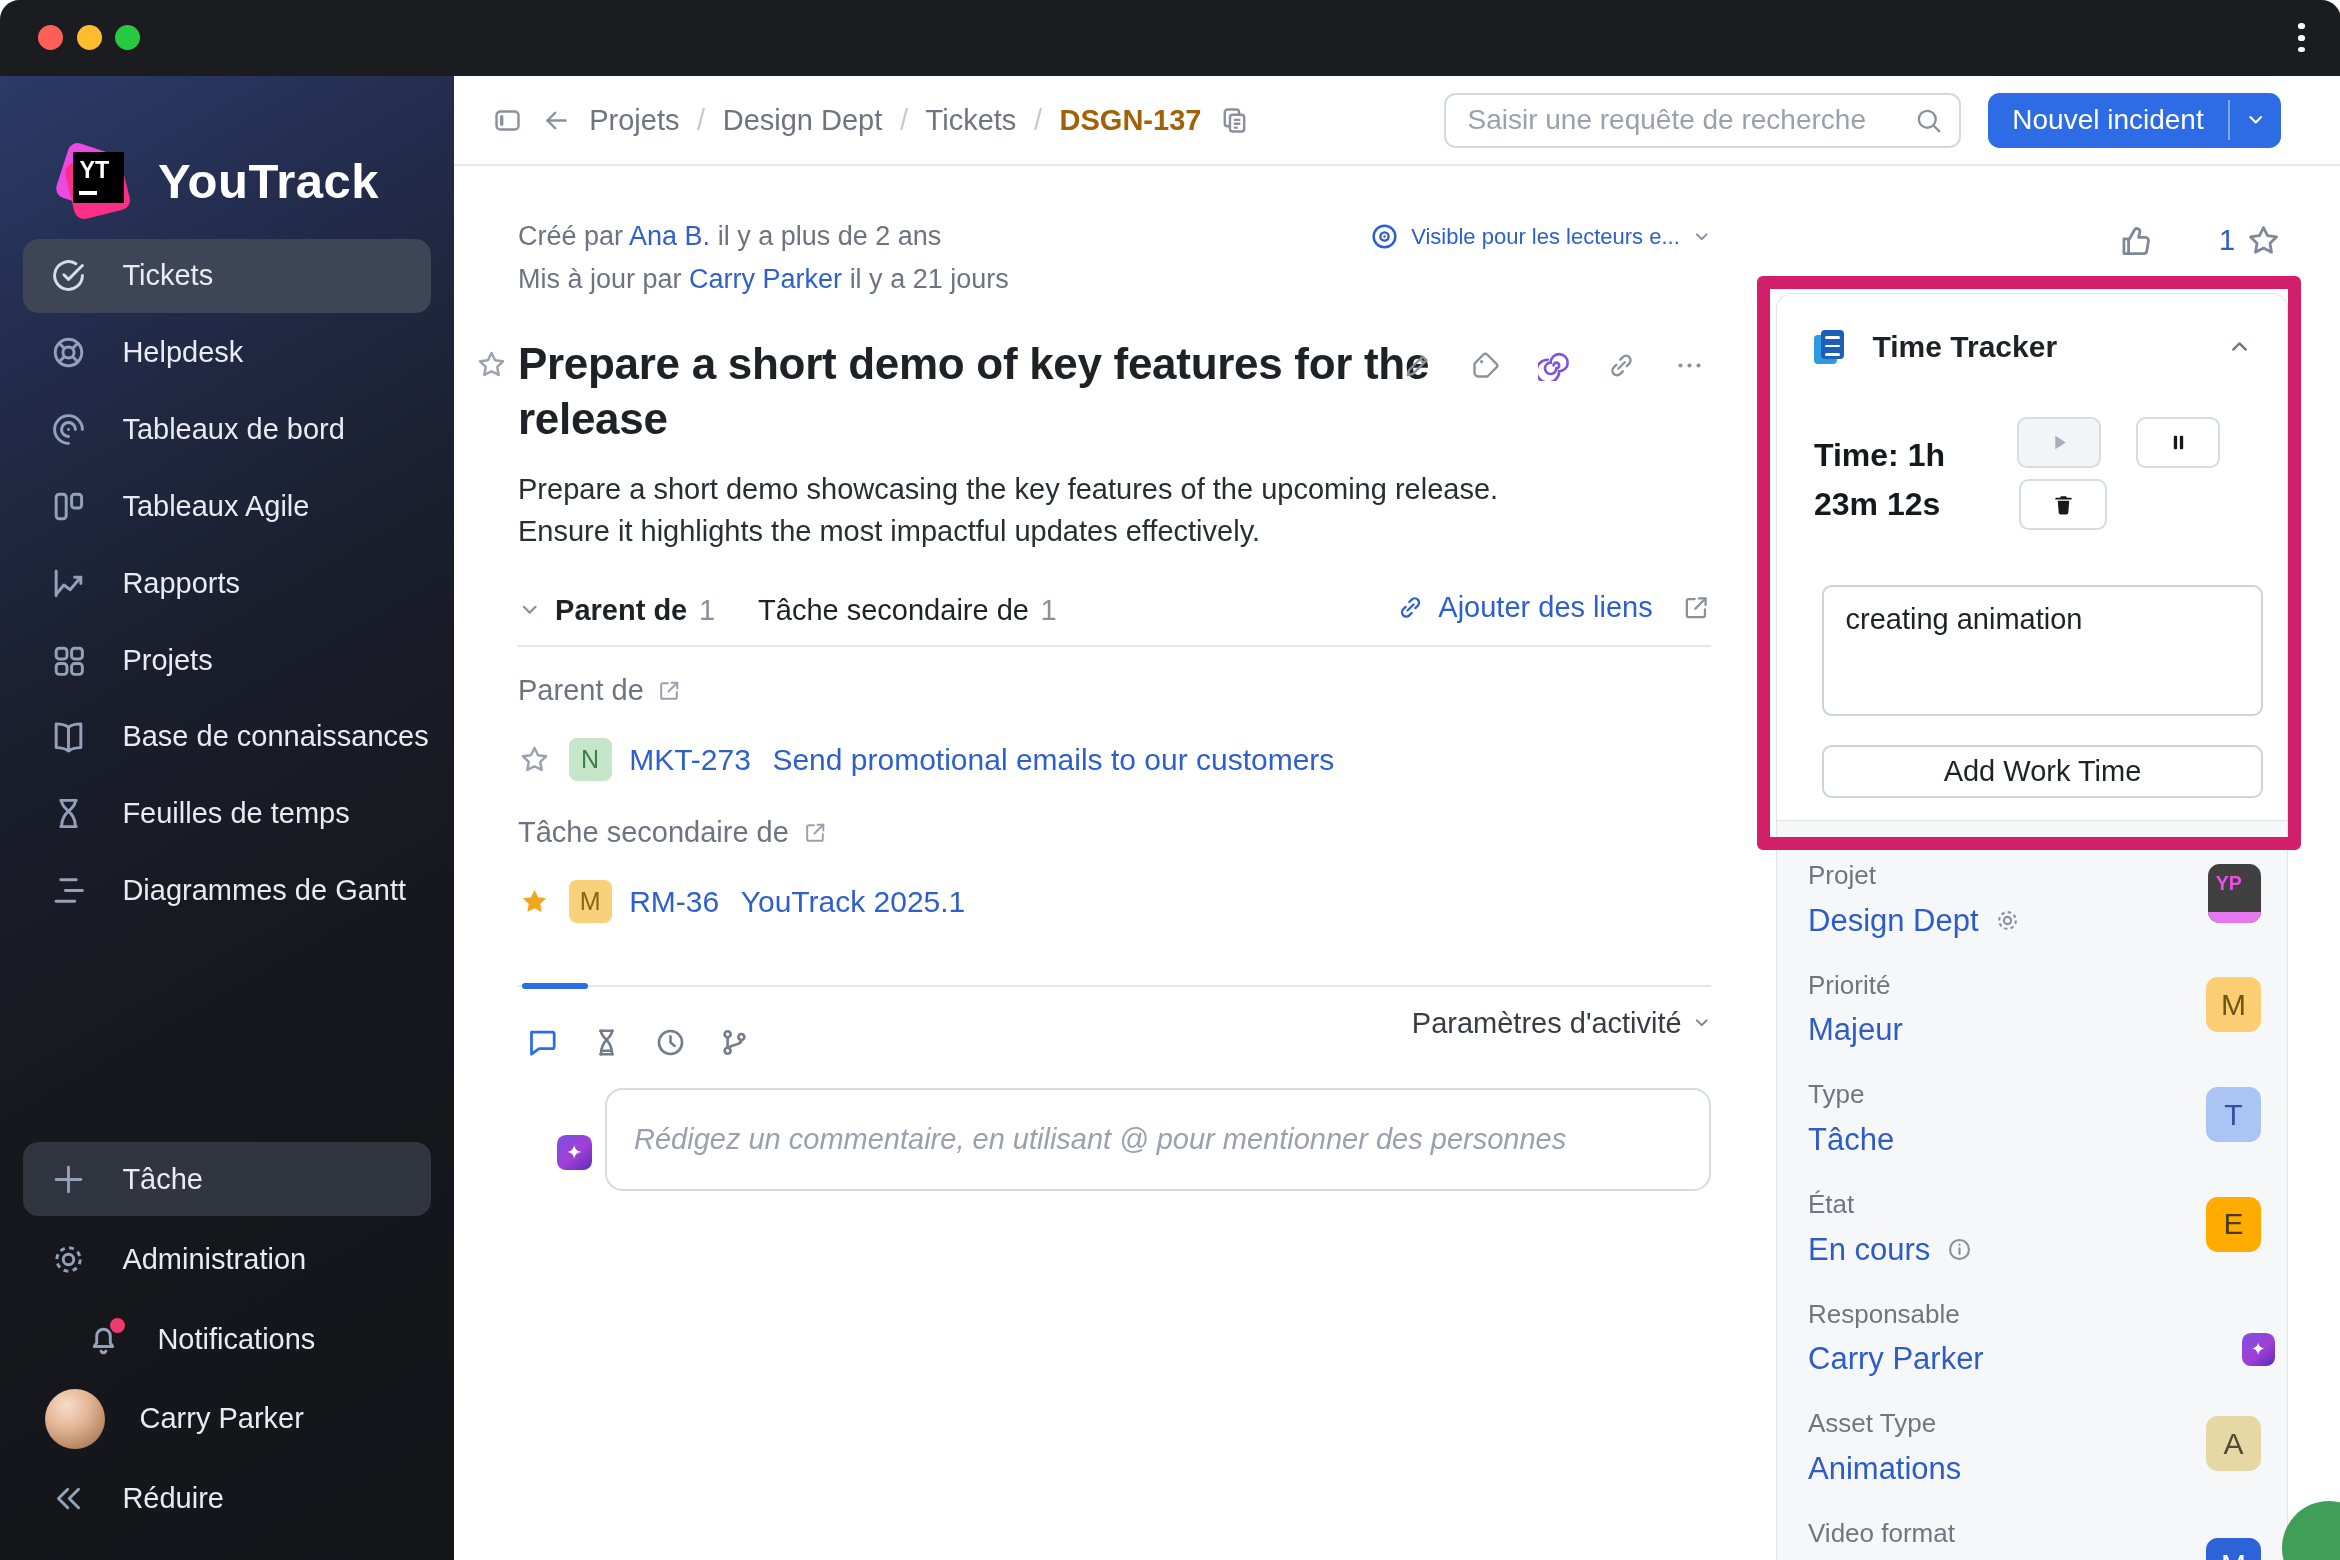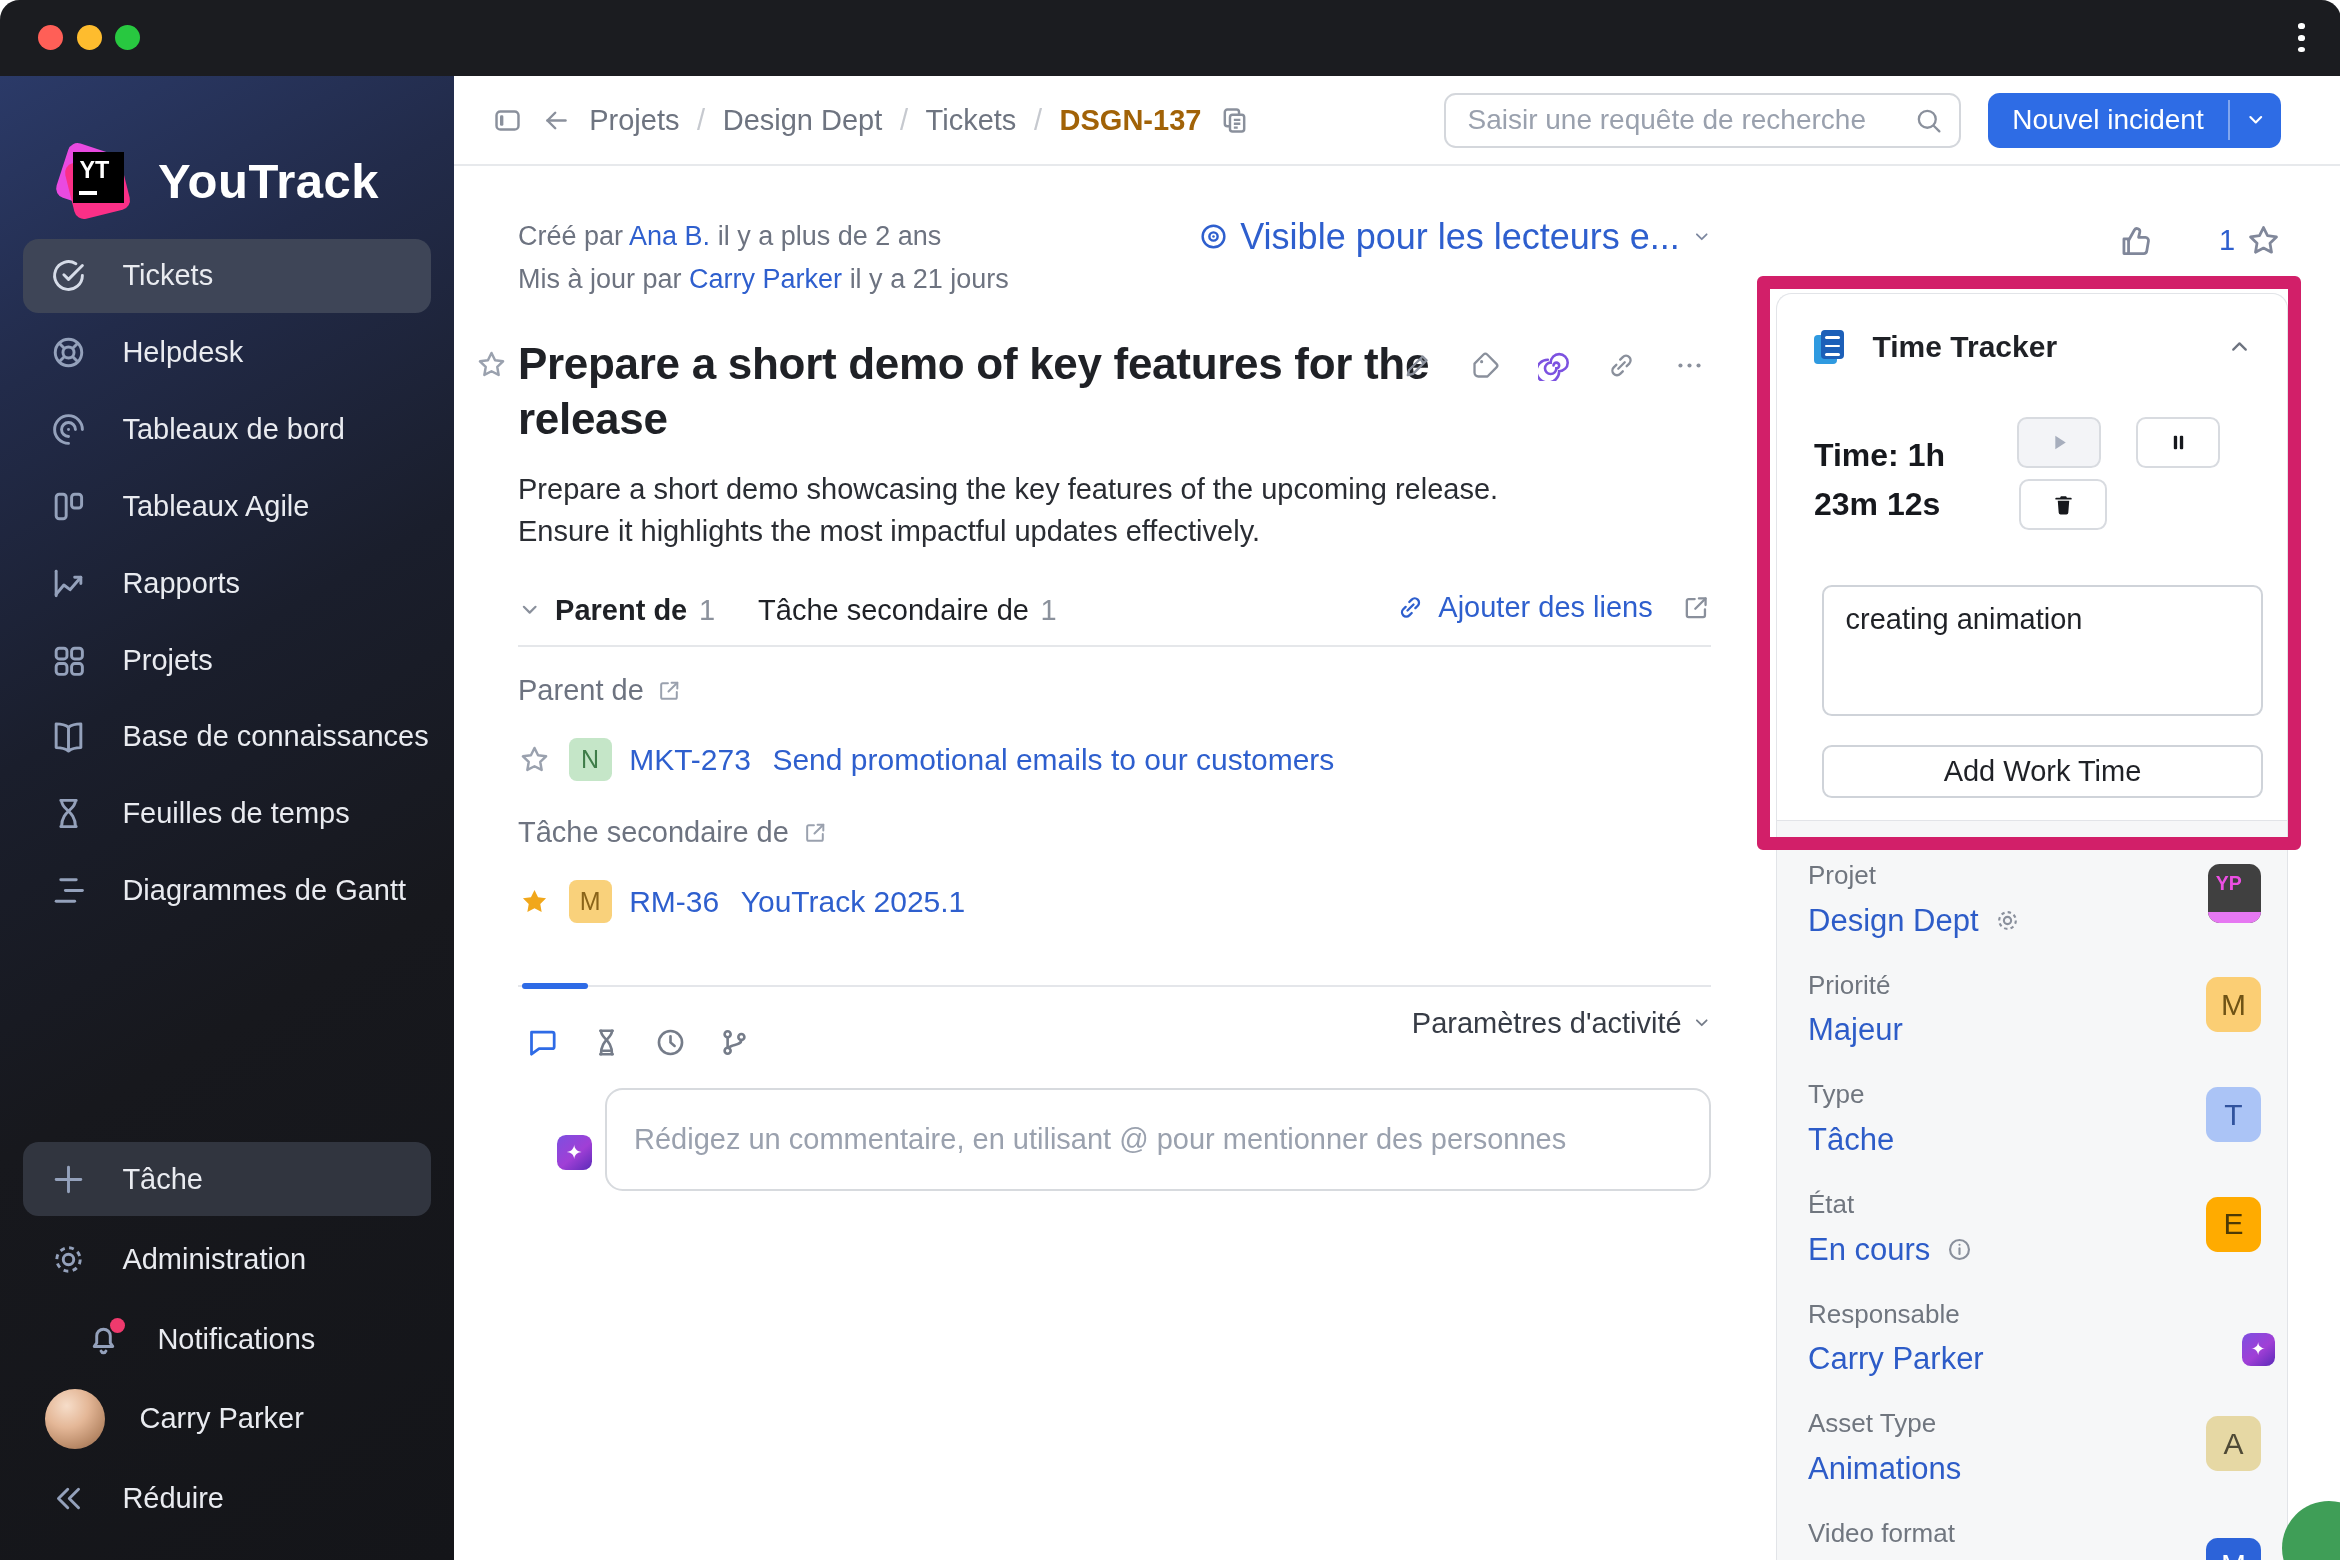--- a/index.html
+++ b/index.html
@@ -54,21 +54,21 @@
   .search .icn { position:absolute; right:15.6px; top:11.7px; width:29px; height:29px; color:#8a909c; }
   .newbtn { width:293px; height:55px; border-radius:11.7px; display:flex; overflow:hidden; color:#fff; cursor:pointer; }
   .newbtn .lbl { flex:1; display:flex; align-items:center; justify-content:center; font-size:28px;text-align:center; }
   .newbtn .sep { width:2px; background:rgba(255,255,255,.4); margin:7.8px 0; }
   .newbtn .chev { width:51px; display:flex; align-items:center; justify-content:center; }
   .newbtn .icn { width:21.5px; height:21.5px; }
 
   .content-left { position:absolute; left:64px; top:90px; width:1193px; }
   .meta { position:relative; margin-top:49px; font-size:27px; color:#6d7380; line-height:43px; }
   .meta a { color:#2e5fce; text-decoration:none; cursor:pointer; }
-  .visibility { position:absolute; right:0; top:0; display:flex; align-items:center; gap:11.7px; color:#2e5fce; font-size:36px; cursor:pointer;}
+  .visibility { position:absolute; right:0; top:0; display:flex; align-items:center; gap:11.7px; color:#2e5fce; font-size:22px; cursor:pointer;}
   .visibility .eye { width:31px; height:31px; color:#2e5fce; }
   .visibility .chev { width:19.5px; height:19.5px; color:#7d88a0; }
   .likes { position:absolute; right:59px; top:146px; display:flex; align-items:center; gap:9.8px; color:#80879a; }
   .likes .icn { width:37px; height:37px; cursor:pointer; }
   .likes .cnt { color:#2e5fce; font-size:29px; margin-left:55px; }
 
   .title-row { position:relative; margin-top:35px; }
   .title-row h1 { font-size:44px; line-height:55px; color:#1f2126; font-weight:700; width:936px; letter-spacing:-0.3px;}
   .title-star { position:absolute; left:-43px; top:11.7px; width:33px; height:33px; color:#9aa1ae; cursor:pointer;}
   .title-actions { position:absolute; right:5.9px; top:13.7px; display:flex; gap:37px; align-items:center; }
@@ -102,21 +102,21 @@
   .atab-icons .icn.active { color:#2e6be6; }
   .activity-settings { position:absolute; right:0; top:19.5px; display:flex; align-items:center; gap:9.8px; font-size:29px; color:#373c46; cursor:pointer;}
   .activity-settings .chev { width:19.5px; height:19.5px; color:#757c89;}
 
   .comment-row { margin-top:29px; display:flex; align-items:flex-start; }
   .c-avatar { position:relative; width:62px; height:62px; flex:none; margin-top:13.7px;}
   .c-avatar .avatar { width:62px; height:62px; }
   .app-badge { position:absolute; right:-11.7px; bottom:-5.9px; width:35px; height:35px; border-radius:8.8px;
     background:linear-gradient(140deg,#7d4fe0 0%, #a03fd6 55%, #5a2bb8 100%); color:#fff; display:flex; align-items:center; justify-content:center; font-size:19.5px; }
   .comment-box { flex:1; margin-left:25px; height:103px; border:2px solid #d7dade; border-radius:17.6px; display:flex; align-items:center; padding:0 27px; }
-  .comment-box span { color:#9aa1ae; font-size:29px; }
+  .comment-box span { color:#9aa1ae; font-size:29px;font-style:italic; }
 
   
   .right-panel { position:absolute; left:1322px; top:217px; width:512px; height:1268px;
     border:1px solid #e2e4e8; border-bottom:0; border-radius:15.6px 15.6px 0 0; background:#f6f7f8; overflow:hidden; z-index:2;}
   .tracker { position:relative; background:#fff; height:527px; border-bottom:1px solid #e2e4e8; border-radius:15.6px 15.6px 0 0;}
   .tracker-head { display:flex; align-items:center; padding:33px 35px 0 35px; }
   .tt-icon { position:relative; width:39px; height:39px; flex:none;}
   .tt-icon .p1{position:absolute; left:2px; top:7.8px; width:23.4px; height:29px; background:#2f9ae0; border-radius:3.9px;}
   .tt-icon .p2{position:absolute; left:8.8px; top:2.9px; width:23.4px; height:29px; background:#1c5fb8; border-radius:3.9px;}
   .tt-icon .p2 i{display:block; height:2.9px; background:#fff; margin:5.9px 3.9px 0 3.9px; border-radius:2px;}

